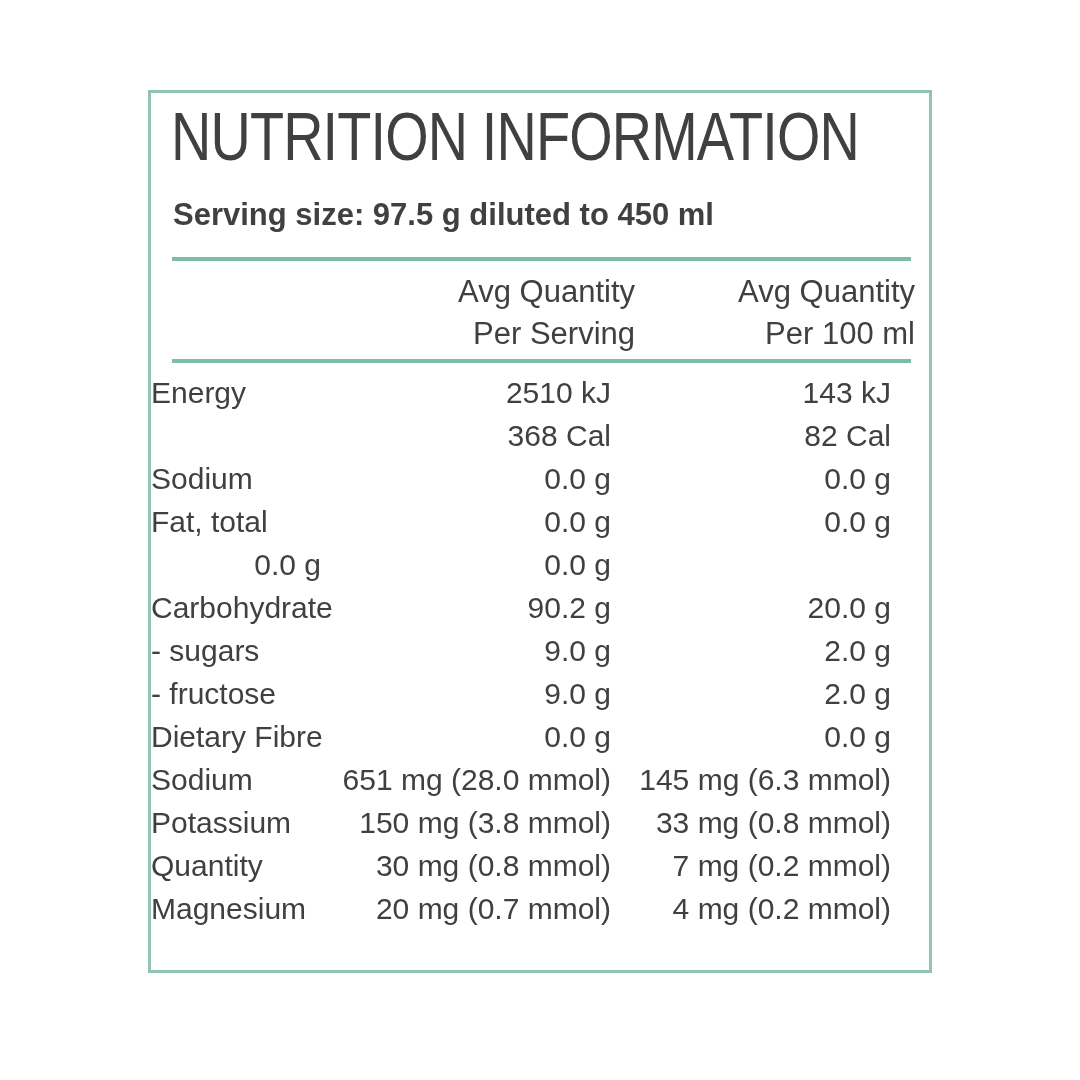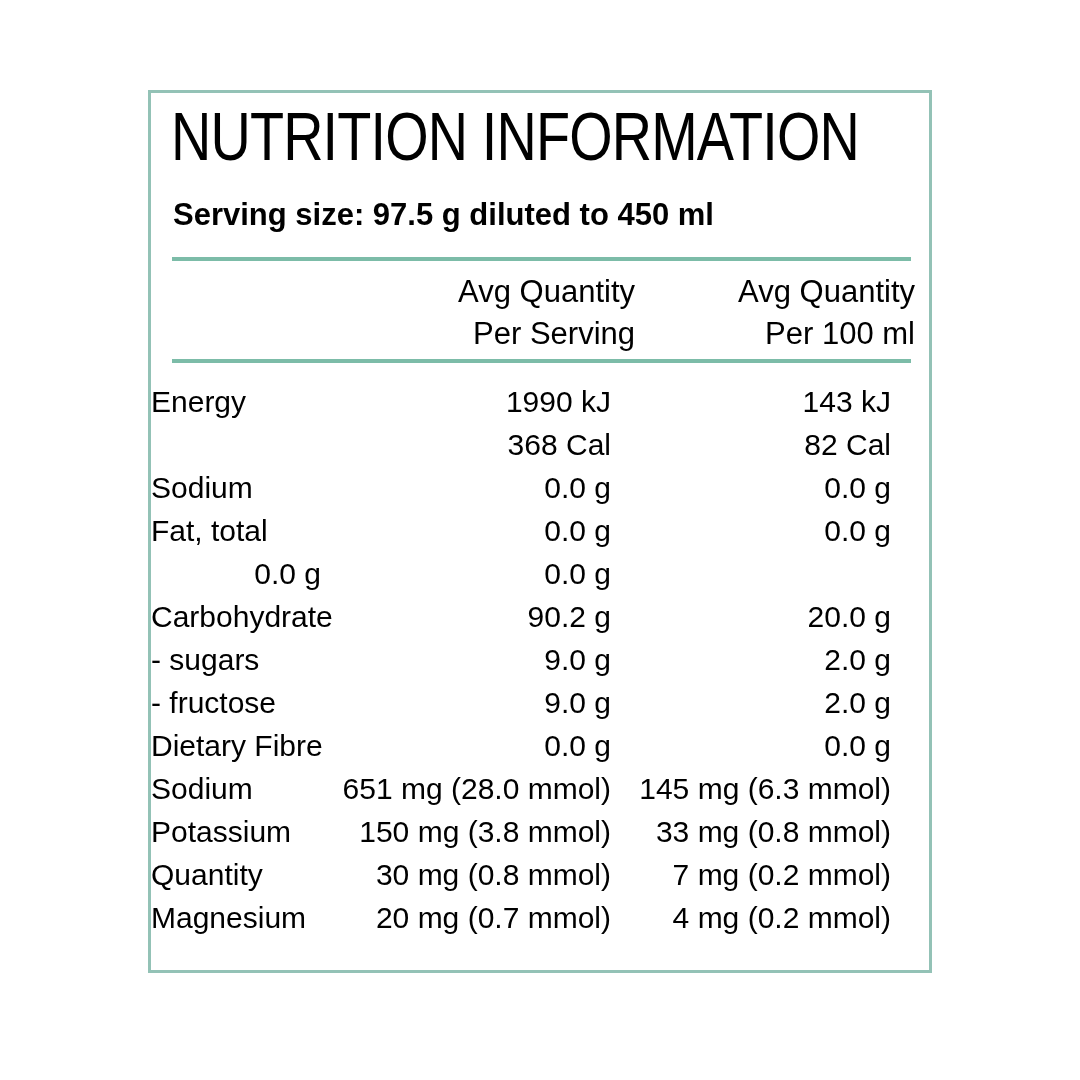--- a/index.html
+++ b/index.html
@@ -6,21 +6,21 @@
     margin: 0;
     padding: 0;
     background: #ffffff;
   }
   .page {
     position: relative;
     width: 1080px;
     height: 1080px;
     background: #ffffff;
     font-family: "Liberation Sans", sans-serif;
-    color: #000000;
+    color: #404040;
     overflow: hidden;
   }
   .label-box {
     position: absolute;
     left: 148px;
     top: 90px;
     width: 784px;
     height: 883px;
     box-sizing: border-box;
     border: 3px solid #93c2b6;
@@ -65,21 +65,21 @@
     margin-top: 10px;
   }
   .head-cell {
     font-size: 31px;
     line-height: 42px;
     font-weight: 400;
     text-align: right;
     white-space: nowrap;
   }
   .rows {
-    margin-top: 17px;
+    margin-top: 8px;
   }
   .row {
     display: grid;
     grid-template-columns: 170px 290px 280px;
     height: 43px;
     align-items: center;
   }
   .cell {
     font-size: 30px;
     line-height: 43px;
@@ -112,21 +112,21 @@
         <div>Avg Quantity</div>
         <div>Per 100 ml</div>
       </div>
     </div>
 
     <div class="divider divider-2"></div>
 
     <div class="rows">
       <div class="row">
         <div class="cell name">Energy</div>
-        <div class="cell val">1990 kJ</div>
+        <div class="cell val">2510 kJ</div>
         <div class="cell val">143 kJ</div>
       </div>
       <div class="row">
         <div class="cell name"></div>
         <div class="cell val">368 Cal</div>
         <div class="cell val">82 Cal</div>
       </div>
       <div class="row">
         <div class="cell name">Sodium</div>
         <div class="cell val">0.0 g</div>

